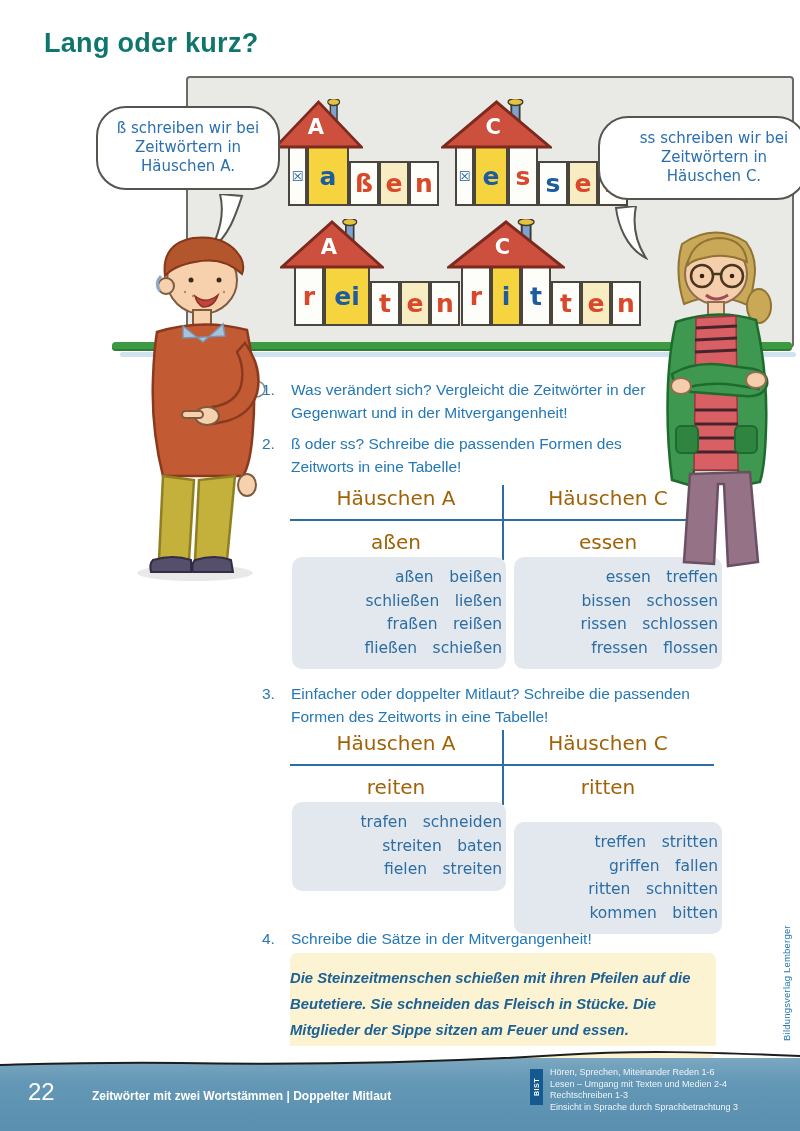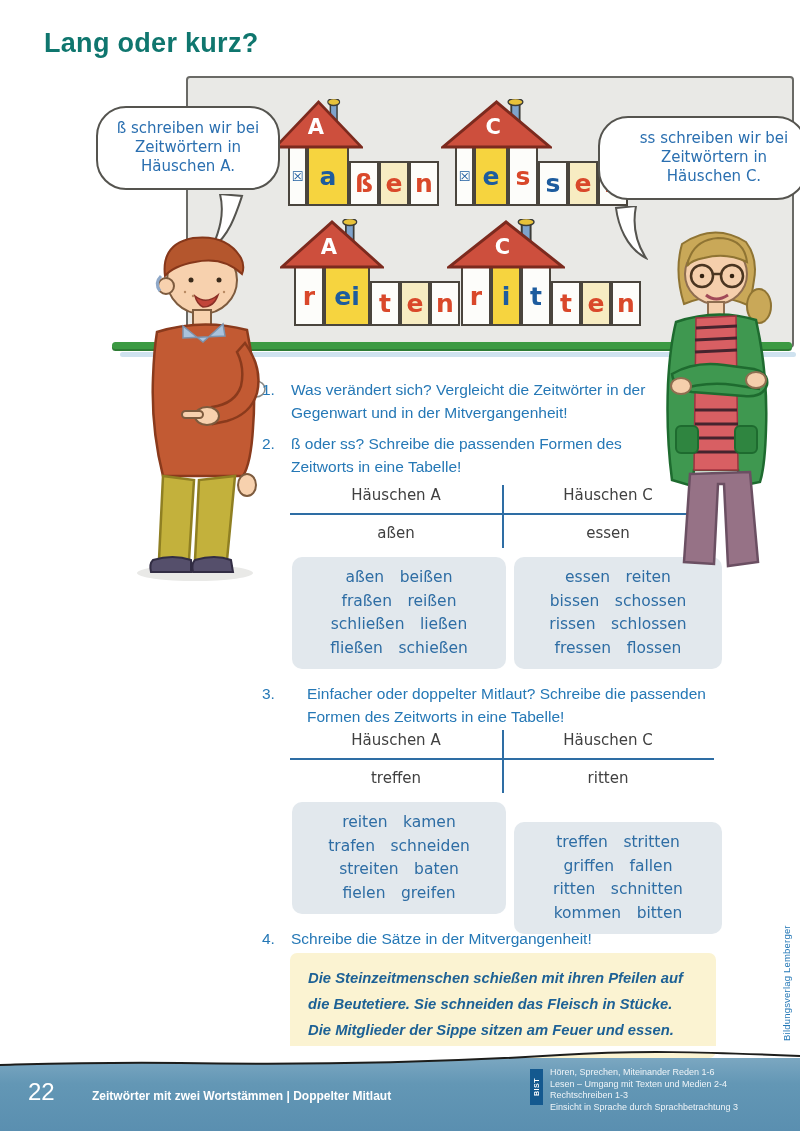--- a/index.html
+++ b/index.html
@@ -46,36 +46,36 @@
   .tile[data-v~="red"]{color:#d9482a;}
 
   
   .kid{z-index:7;}
 
   
   .ex{display:flex;gap:9px;color:#2578b6;font-size:15.5px;line-height:1.5;z-index:8;}
   .ex .num{min-width:20px;text-align:left;}
 
   
-  .tbl{left:290px;width:424px;color:#404040;font-size:15px;text-align:center;
+  .tbl{left:290px;width:424px;color:#a16207;font-size:20px;text-align:center;
        font-family:"DejaVu Sans",sans-serif;}
   .tbl .hdr,.tbl .vals{display:flex;}
   .tbl .hdr div,.tbl .vals div{flex:1;}
   .tbl .hdr div{padding:3px 0 9px;}
   .tbl .vals div{padding:9px 0 8px;}
   .tbl .rule{border-top:2px solid #2e6da4;}
   .tbl .vline{position:absolute;left:50%;top:2px;bottom:2px;width:2px;background:#2e6da4;}
 
   
-  .wbox{background:#e2e8ed;border-radius:10px;color:#2e6da4;font-size:15.5px;text-align:center;
+  .wbox{background:#e2e8ed;border-radius:10px;color:#2e6da4;font-size:15.5px;text-align:right;
         padding:9px 4px;line-height:1.52;font-family:"DejaVu Sans",sans-serif;}
 
   
   .ybox{left:290px;top:953px;width:426px;box-sizing:border-box;background:#fbf3d2;
-        border-radius:7px;padding:13px 18px 14px;color:#1d6195;font-size:14.8px;
+        border-radius:7px;padding:13px 0 14px;color:#1d6195;font-size:14.8px;
         font-style:italic;font-weight:bold;line-height:1.75;}
 
   
   .copyright{right:8px;top:905px;height:150px;writing-mode:vertical-rl;transform:rotate(180deg);
              color:#2578b6;font-size:9.5px;letter-spacing:.2px;}
 
   
   .footer{left:0;top:1058px;width:800px;height:73px;
           background:linear-gradient(180deg,#7ba7c1 0%,#6397b5 35%,#5a8fb0 100%);}
   .footer .wave{position:absolute;left:0;top:-12px;width:800px;height:22px;}
@@ -249,21 +249,21 @@
   <div class="abs ex" style="left:262px;top:378px;width:400px;">
     <span class="num">1.</span>
     <span style="width:385px;">Was verändert sich? Vergleicht die Zeitwörter in der Gegenwart und in der Mitvergangenheit!</span>
   </div>
   <div class="abs ex" style="left:262px;top:432px;width:400px;">
     <span class="num">2.</span>
     <span style="width:345px;">ß oder ss? Schreibe die passenden Formen des Zeitworts in eine Tabelle!</span>
   </div>
   <div class="abs ex" style="left:262px;top:682px;width:470px;">
     <span class="num">3.</span>
-    <span style="width:430px;margin-left:16px;">Einfacher oder doppelter Mitlaut? Schreibe die passenden Formen des Zeitworts in eine Tabelle!</span>
+    <span style="width:430px;">Einfacher oder doppelter Mitlaut? Schreibe die passenden Formen des Zeitworts in eine Tabelle!</span>
   </div>
   <div class="abs ex" style="left:262px;top:927px;width:470px;">
     <span class="num">4.</span>
     <span>Schreibe die Sätze in der Mitvergangenheit!</span>
   </div>
 
   <div class="abs tbl" style="top:483px;">
     <div class="hdr">
       <div>Häuschen A</div>
       <div>Häuschen C</div>
@@ -271,49 +271,48 @@
     <div class="rule"></div>
     <div class="vals">
       <div>aßen</div>
       <div>essen</div>
     </div>
     <div class="vline"></div>
   </div>
 
   <div class="abs wbox" style="left:292px;top:557px;width:206px;">
     <div>aßen beißen</div>
+    <div>schließen ließen</div>
     <div>fraßen reißen</div>
-    <div>schließen ließen</div>
     <div>fließen schießen</div>
   </div>
   <div class="abs wbox" style="left:514px;top:557px;width:200px;">
-    <div>essen reiten</div>
+    <div>essen treffen</div>
     <div>bissen schossen</div>
     <div>rissen schlossen</div>
     <div>fressen flossen</div>
   </div>
 
   <div class="abs tbl" style="top:728px;">
     <div class="hdr">
       <div>Häuschen A</div>
       <div>Häuschen C</div>
     </div>
     <div class="rule"></div>
     <div class="vals">
-      <div>treffen</div>
+      <div>reiten</div>
       <div>ritten</div>
     </div>
     <div class="vline"></div>
   </div>
 
   <div class="abs wbox" style="left:292px;top:802px;width:206px;">
-    <div>reiten kamen</div>
     <div>trafen schneiden</div>
     <div>streiten baten</div>
-    <div>fielen greifen</div>
+    <div>fielen streiten</div>
   </div>
   <div class="abs wbox" style="left:514px;top:822px;width:200px;">
     <div>treffen stritten</div>
     <div>griffen fallen</div>
     <div>ritten schnitten</div>
     <div>kommen bitten</div>
   </div>
 
   <div class="abs ybox">Die Steinzeitmenschen schießen mit ihren Pfeilen auf die Beutetiere. Sie schneiden das Fleisch in Stücke. Die Mitglieder der Sippe sitzen am Feuer und essen.</div>
 

